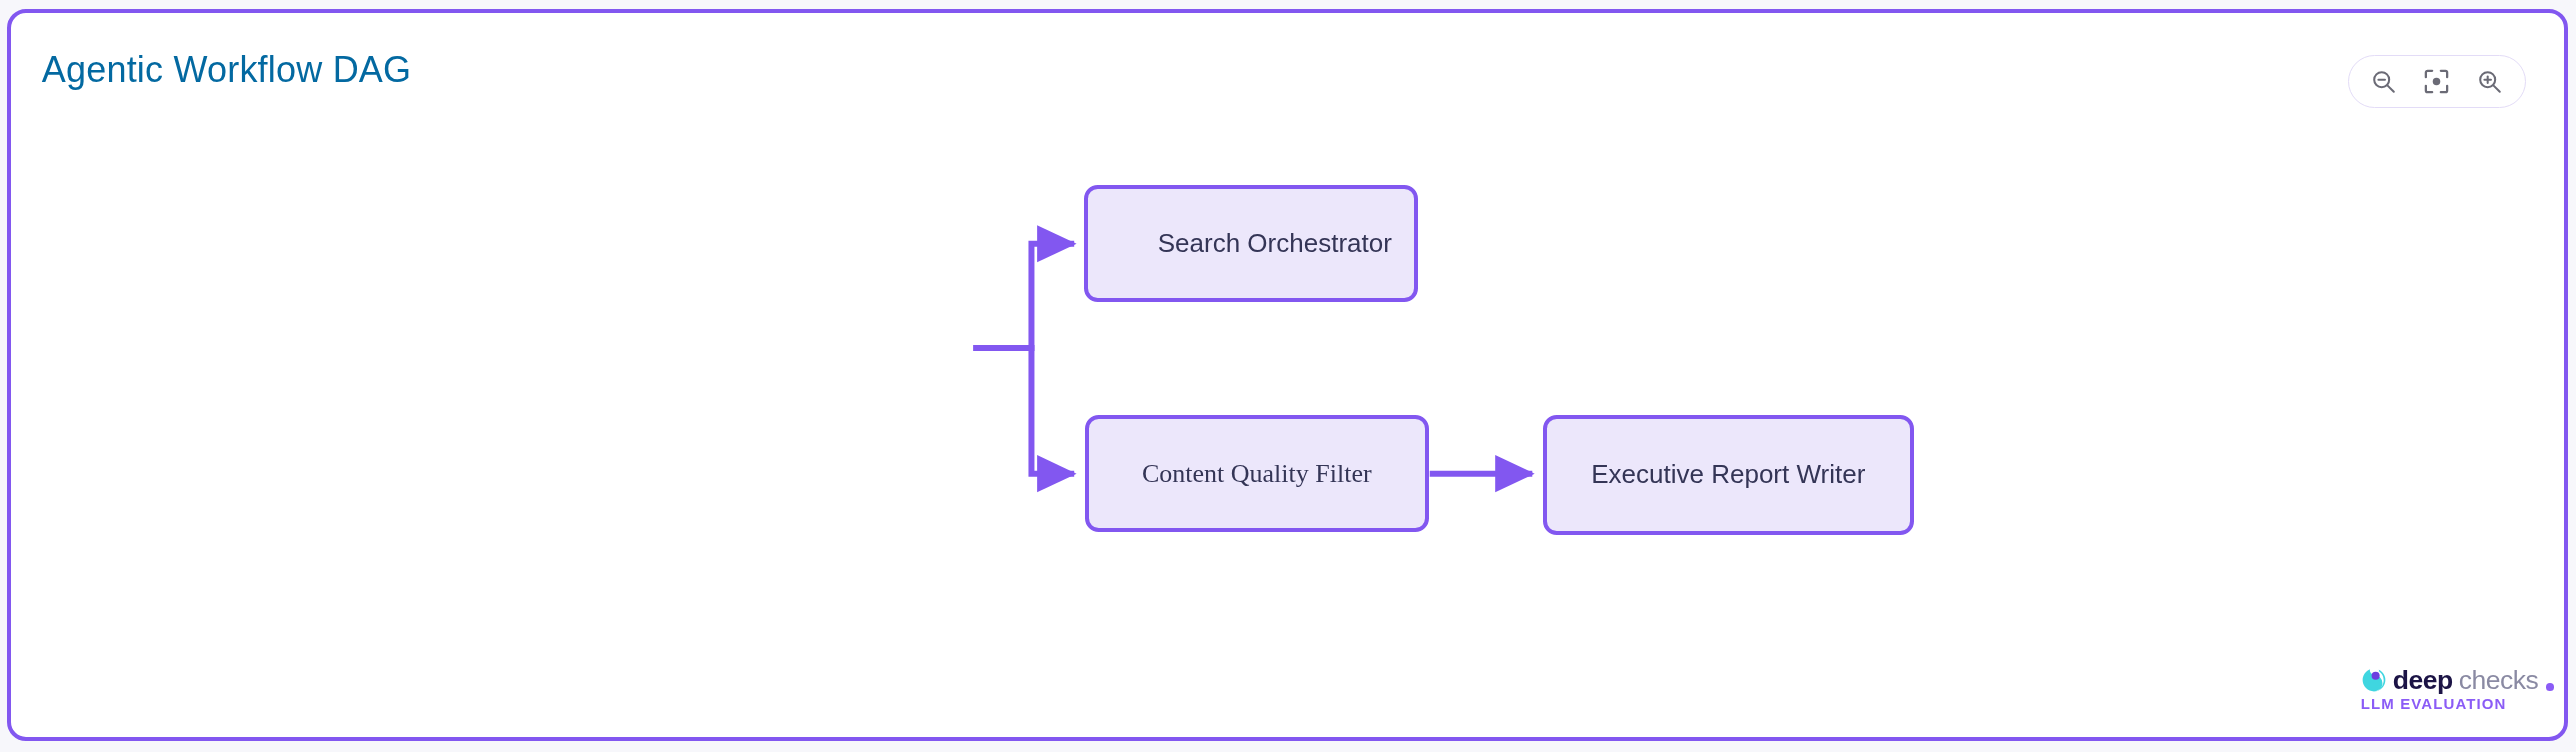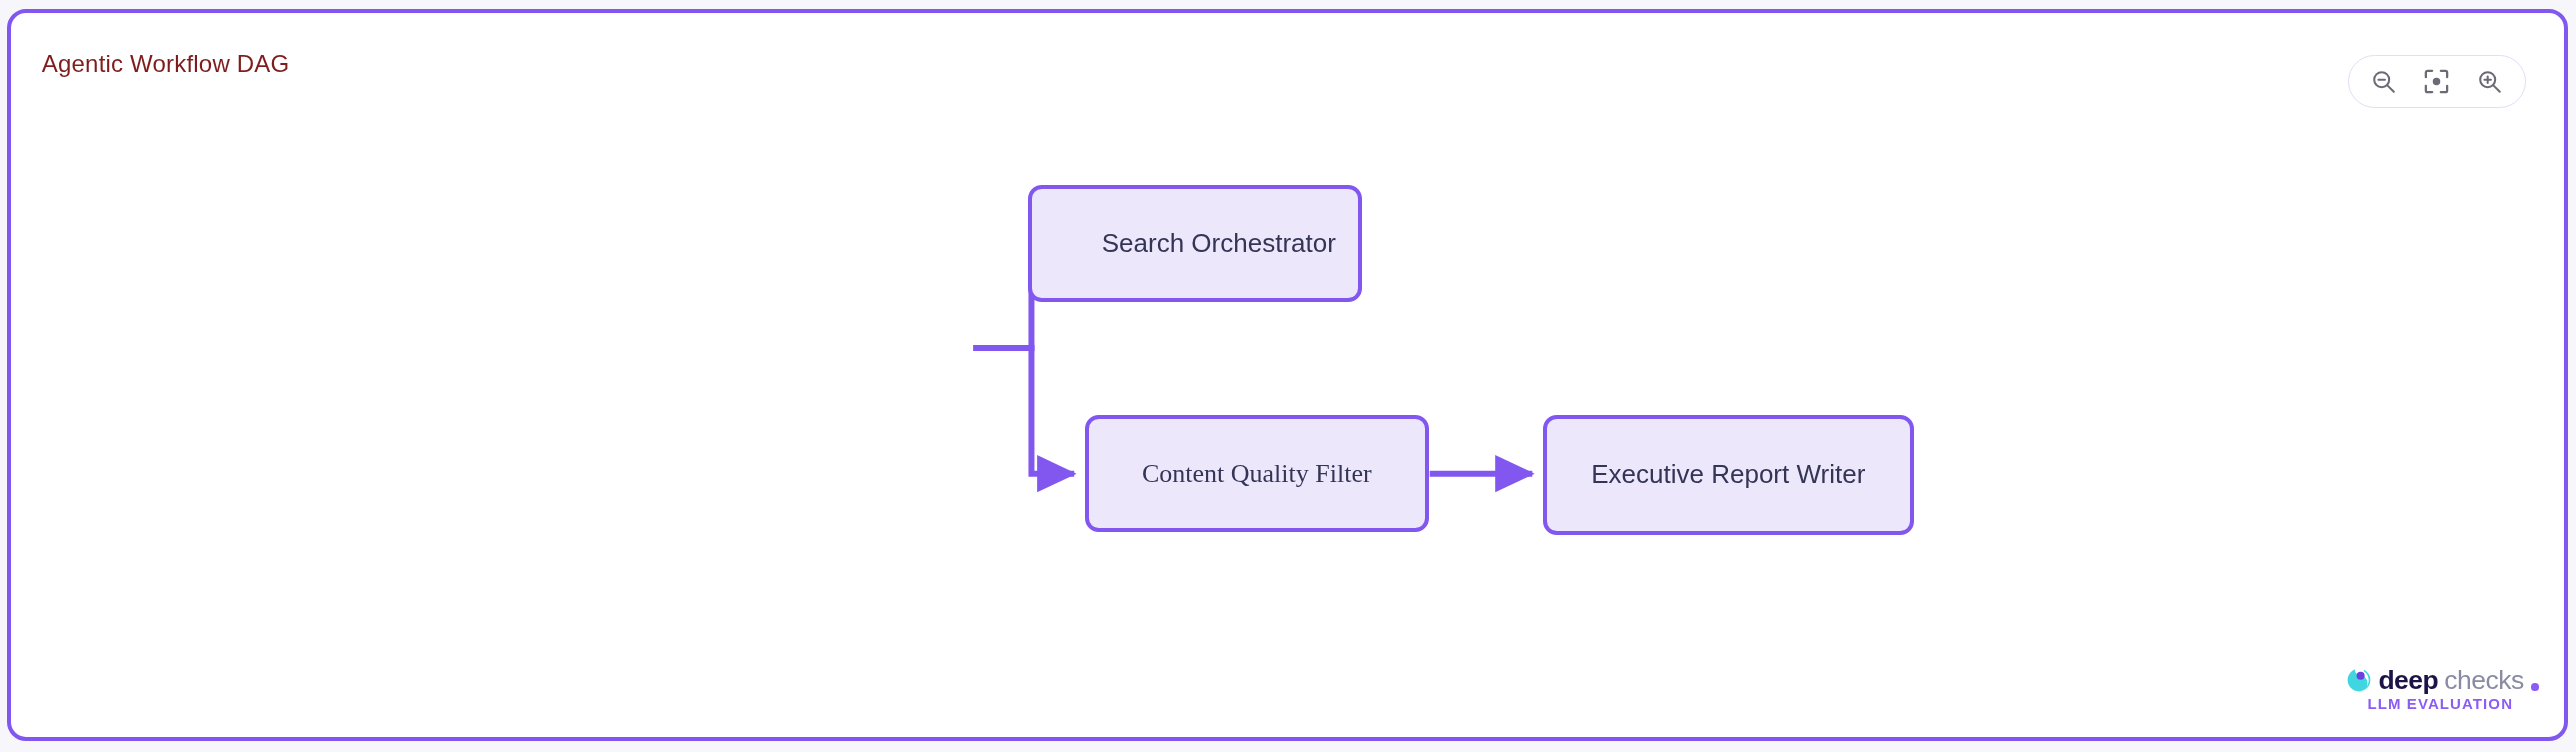--- a/index.html
+++ b/index.html
@@ -23,24 +23,24 @@
     box-sizing: border-box;
     background: #ffffff;
     border: 4.3px solid #8257f0;
     border-radius: 19px;
     overflow: hidden;
   }
 
   .card-title {
     position: absolute;
     left: 31px;
-    top: 29px;
-    font-size: 24px;
+    top: 35px;
+    font-size: 36px;
     line-height: 43px;
-    color: #7f1d1d;
+    color: #0369a1;
     font-weight: 400;
     letter-spacing: 0.2px;
     white-space: nowrap;
   }
 
   
   .toolbar {
     position: absolute;
     right: 38px;
     top: 42px;
@@ -93,34 +93,34 @@
     align-items: center;
     justify-content: center;
     color: #343556;
     font-size: 26px;
     line-height: 29px;
     white-space: nowrap;
     cursor: pointer;
   }
 
   #node-0 { left: 726px;  top: 285px; width: 236px; height: 116px; }
-  #node-1 { left: 1017px; top: 172px; width: 334px; height: 117px; padding-left: 48px; }
+  #node-1 { left: 1073px; top: 172px; width: 334px; height: 117px; padding-left: 48px; }
   #node-2 { left: 1074px; top: 402px; width: 344px; height: 117px; font-family: Liberation Serif, serif; }
   #node-3 { left: 1532px; top: 402px; width: 371px; height: 120px; }
 
   
   .logo {
     position: absolute;
     right: 39px;
     bottom: 24px;
     width: 164px;
     height: 48px;
     display: flex;
     flex-direction: column;
-    align-items: center;
+    align-items: flex-start;
     justify-content: center;
   }
   .logo-main {
     display: flex;
     align-items: center;
     gap: 6px;
   }
   .logo-word {
     font-size: 26.5px;
     line-height: 26.5px;

